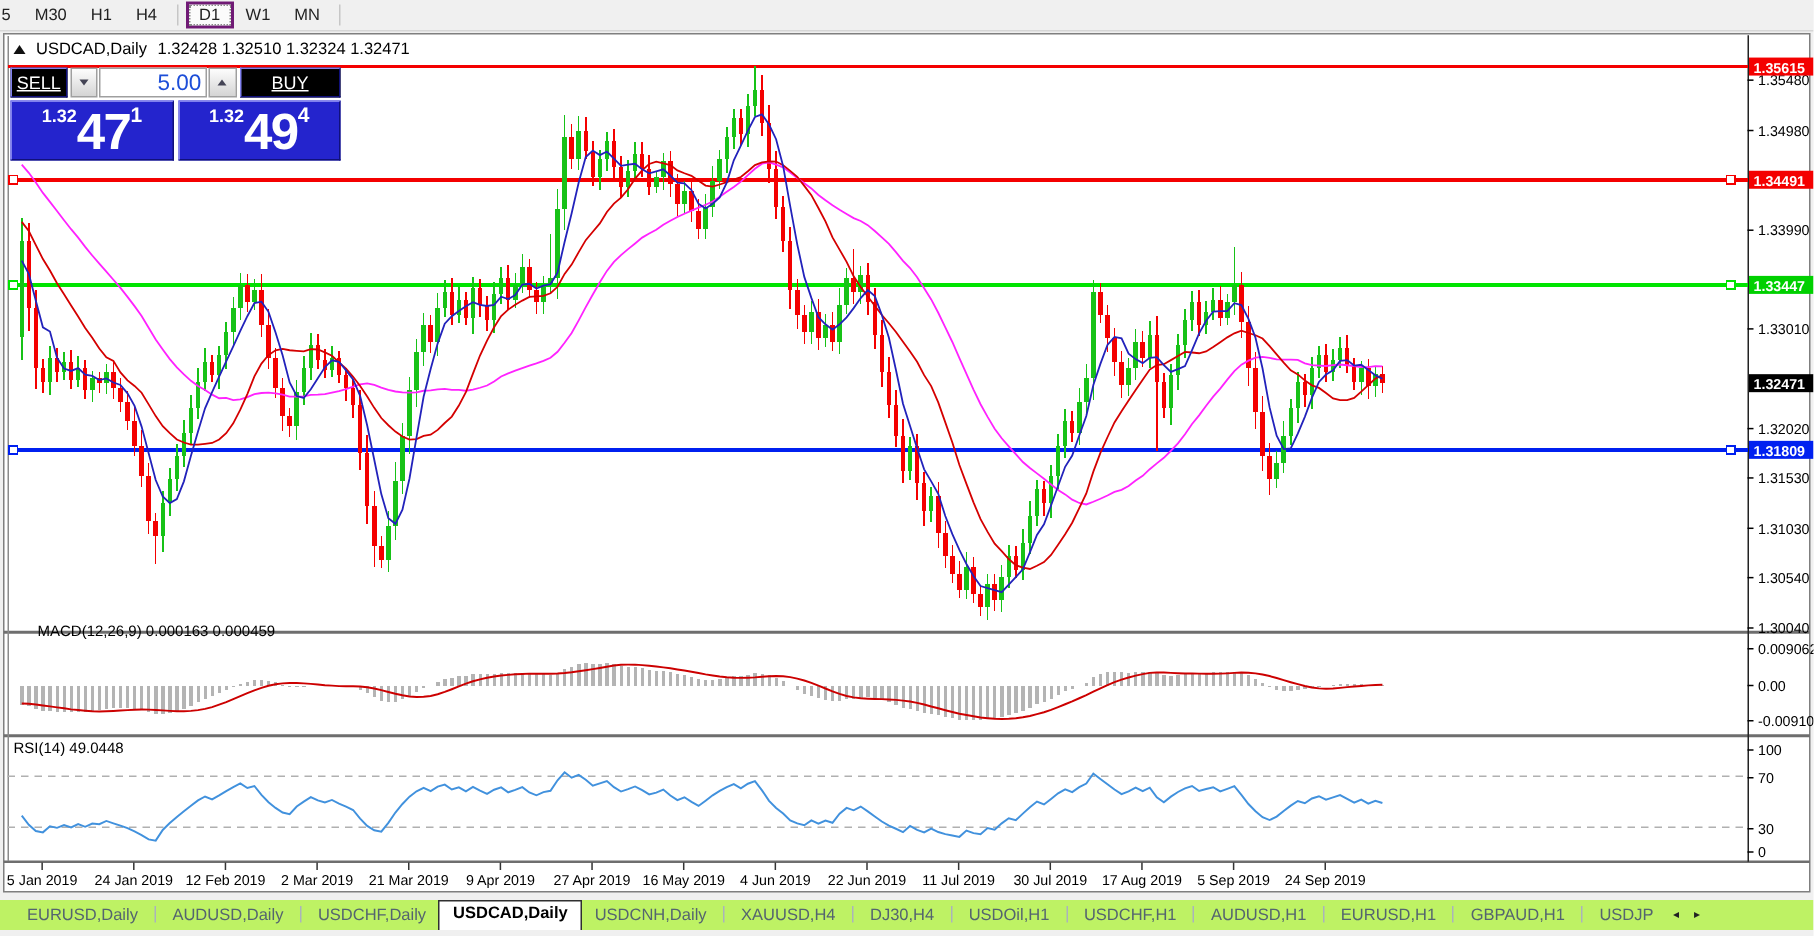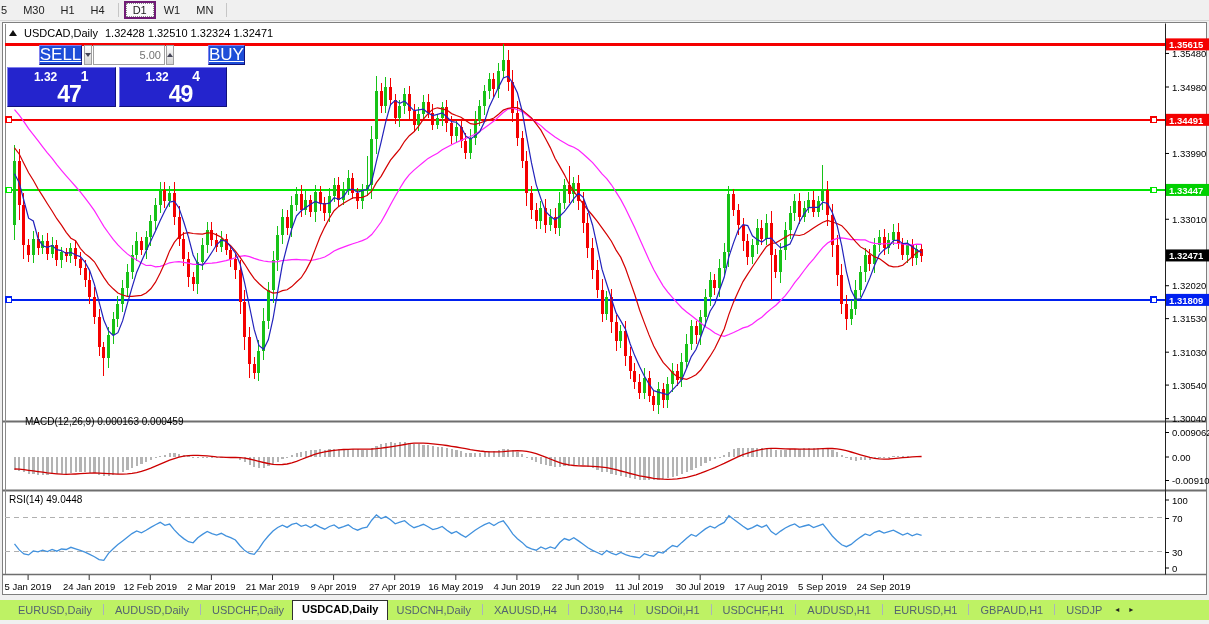--- a/index.html
+++ b/index.html
@@ -17,36 +17,36 @@
 
   
   .title{position:absolute;top:27px;left:9px;display:flex;align-items:center;gap:7px;
          font-size:11px;color:#000;z-index:5;}
   .tri-up{width:0;height:0;border-left:4px solid transparent;border-right:4px solid transparent;
           border-bottom:6px solid #111;}
 
   
   .trade{position:absolute;left:7px;top:45px;width:220px;z-index:6;}
   .trow{display:flex;height:20px;}
-  .btn{background:#1d4ed8;color:#fff;font-size:17px;display:flex;align-items:center;justify-content:center;
-       text-decoration:underline;border:1px solid #8080ee;border-bottom-color:#10107a;border-right-color:#10107a;box-sizing:border-box;margin-left:32px;}
+  .btn{background:#000000;color:#fff;font-size:12px;display:flex;align-items:center;justify-content:center;
+       text-decoration:underline;border:1px solid #8080ee;border-bottom-color:#10107a;border-right-color:#10107a;box-sizing:border-box;}
   .sellbtn{width:43px;}
   .buybtn{width:77px;}
   .spin{width:21px;background:linear-gradient(#fdfdfd,#d4d4d4);border:1px solid #9f9f9f;box-sizing:border-box;
         display:flex;align-items:center;justify-content:center;margin-left:2px;}
   .spin.up{margin-left:1px;margin-right:2px;}
   .tri-dn{width:0;height:0;border-top:4px solid #445;border-left:3px solid transparent;border-right:3px solid transparent;}
   .tri-up2{width:0;height:0;border-bottom:4px solid #445;border-left:3px solid transparent;border-right:3px solid transparent;}
-  .vol{width:72px;border:1px solid #9f9f9f;background:#fff;font-size:11px;text-align:right;
-       padding:0 3px;box-sizing:border-box;margin-left:1px;font-family:"Liberation Sans",sans-serif;color:#737373;}
+  .vol{width:72px;border:1px solid #9f9f9f;background:#fff;font-size:15px;text-align:right;
+       padding:0 3px;box-sizing:border-box;margin-left:1px;font-family:"Liberation Sans",sans-serif;color:#1d4ed8;}
   .prow{display:flex;gap:3px;margin-top:2px;height:40px;}
   .pbox{flex:1;background:#2424cd;border:1px solid #8080ee;border-bottom-color:#10107a;border-right-color:#10107a;
         color:#fff;display:flex;align-items:flex-end;justify-content:center;padding-bottom:2px;box-sizing:border-box;}
   .psm{font-size:12px;font-weight:bold;margin-bottom:20px;}
-  .pbig{font-size:23px;font-weight:bold;line-height:0.88;letter-spacing:-1px;}
+  .pbig{font-size:34px;font-weight:bold;line-height:0.88;letter-spacing:-1px;}
   .psup{font-size:14px;font-weight:bold;margin-bottom:20px;}
 
   
   .ind-label{position:absolute;left:9px;font-size:10px;color:#000;z-index:4;}
 
   
   .tabs{position:absolute;left:0;top:600px;width:1209px;height:20px;background:#bef264;
         display:flex;align-items:flex-end;font-size:11px;color:#54646f;}
   .tab{padding:3px 8px 4px;white-space:nowrap;cursor:default;}
   .tab.active{background:#fff;border:1px solid #2f2f2f;border-bottom:none;color:#000;font-weight:bold;padding:2px 9px 5px;}

